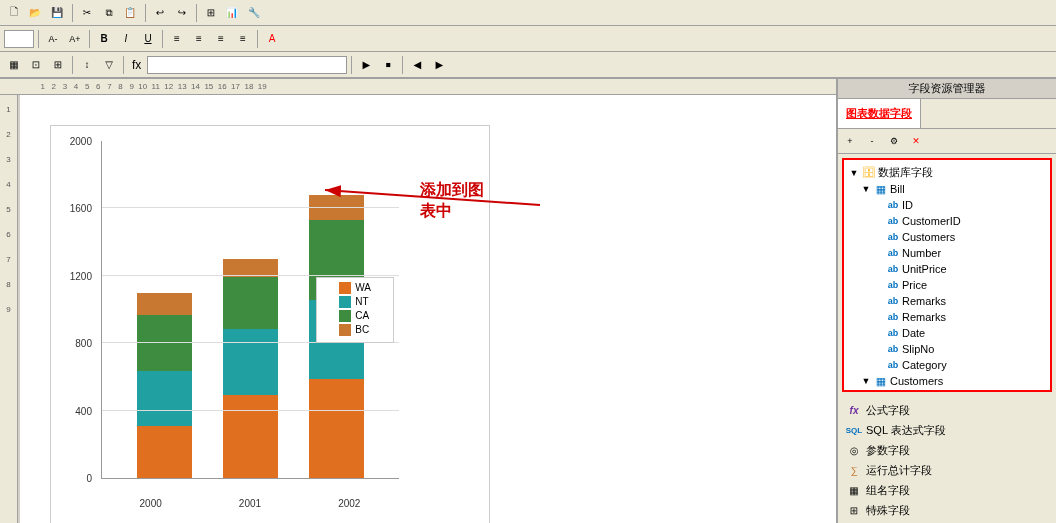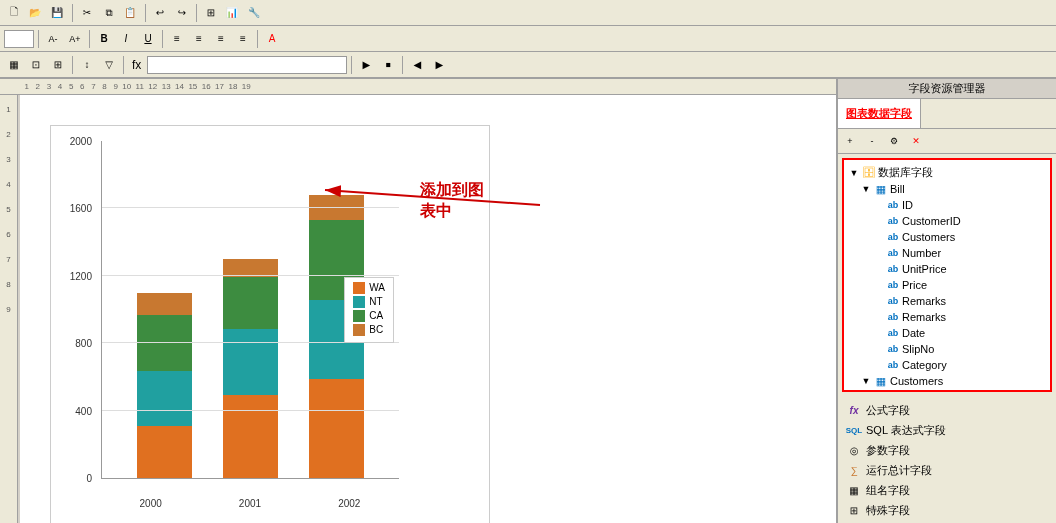--- a/index.html
+++ b/index.html
@@ -45,21 +45,21 @@
       position: relative;
       overflow: hidden;
     }
 
     .ruler-top {
       height: 16px;
       background: #ece9d8;
       border-bottom: 1px solid #a0a0a0;
       display: flex;
       align-items: center;
-      padding-left: 20px;
+      padding-left: 36px;
       font-size: 9px;
       color: #555;
       overflow: hidden;
     }
 
     .ruler-left {
       position: absolute;
       left: 0;
       top: 16px;
       width: 18px;
@@ -170,21 +170,21 @@
       font-size: 10px;
       color: #333;
     }
 
     .legend {
       position: absolute;
       right: 5px;
       top: 50%;
       transform: translateY(-50%);
       border: 1px solid #ccc;
-      padding: 4px 8px;
+      padding: 4px 22px;
       font-size: 10px;
       background: white;
     }
 
     .legend-item {
       display: flex;
       align-items: center;
       gap: 4px;
       margin-bottom: 2px;
     }

